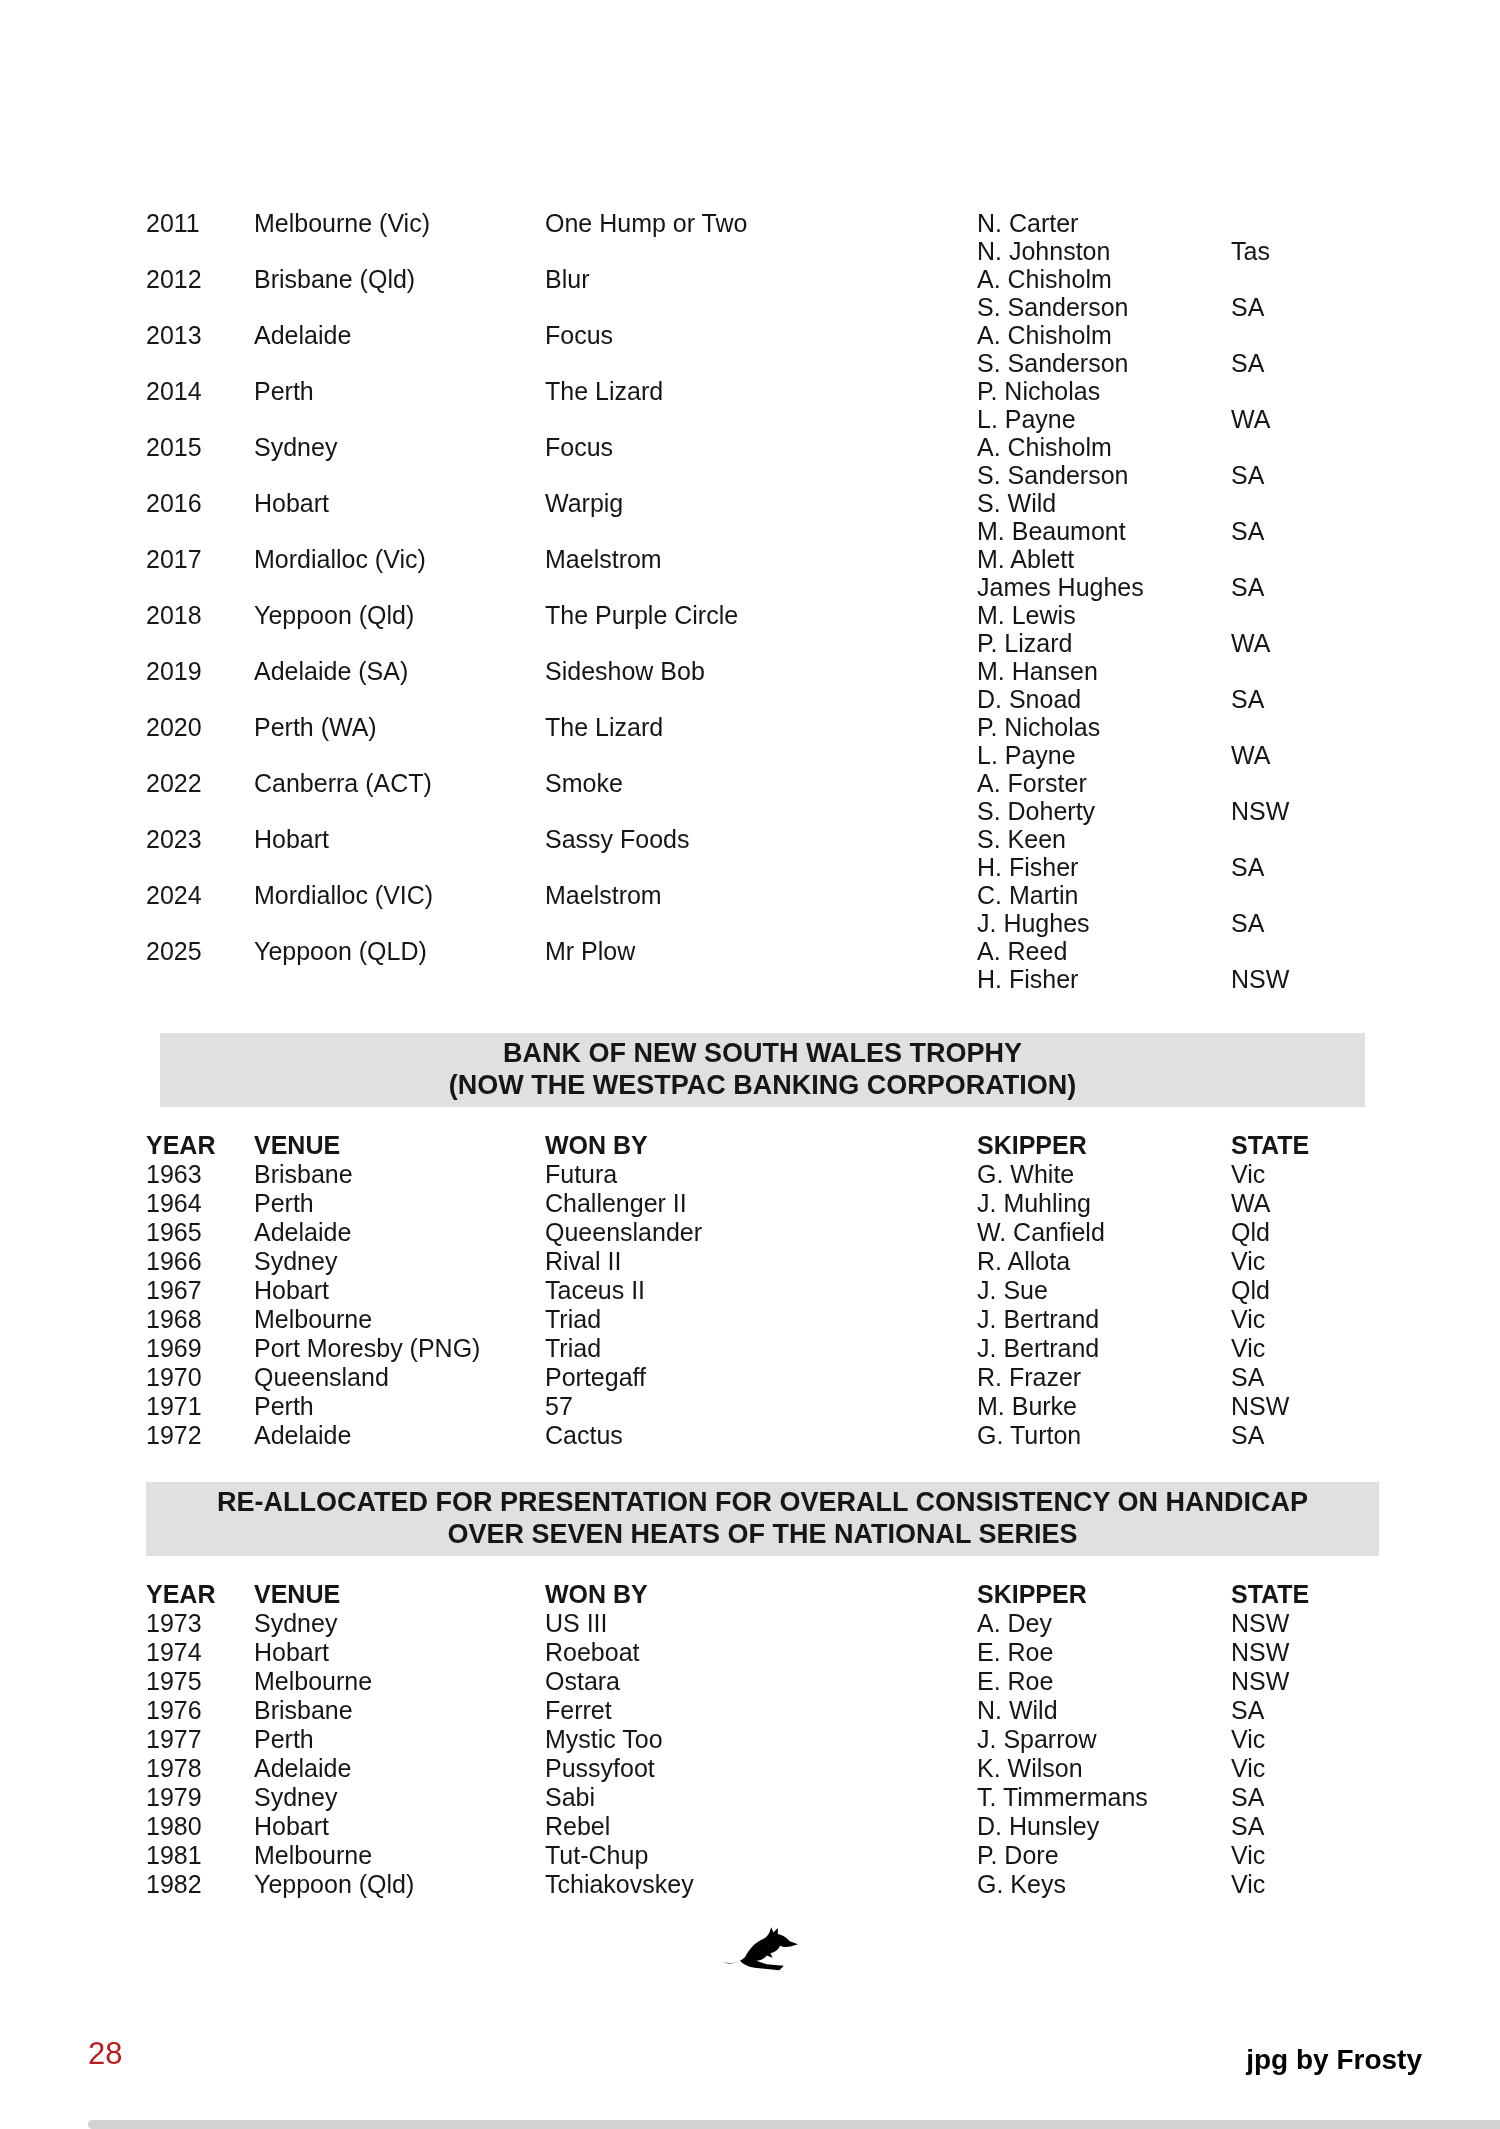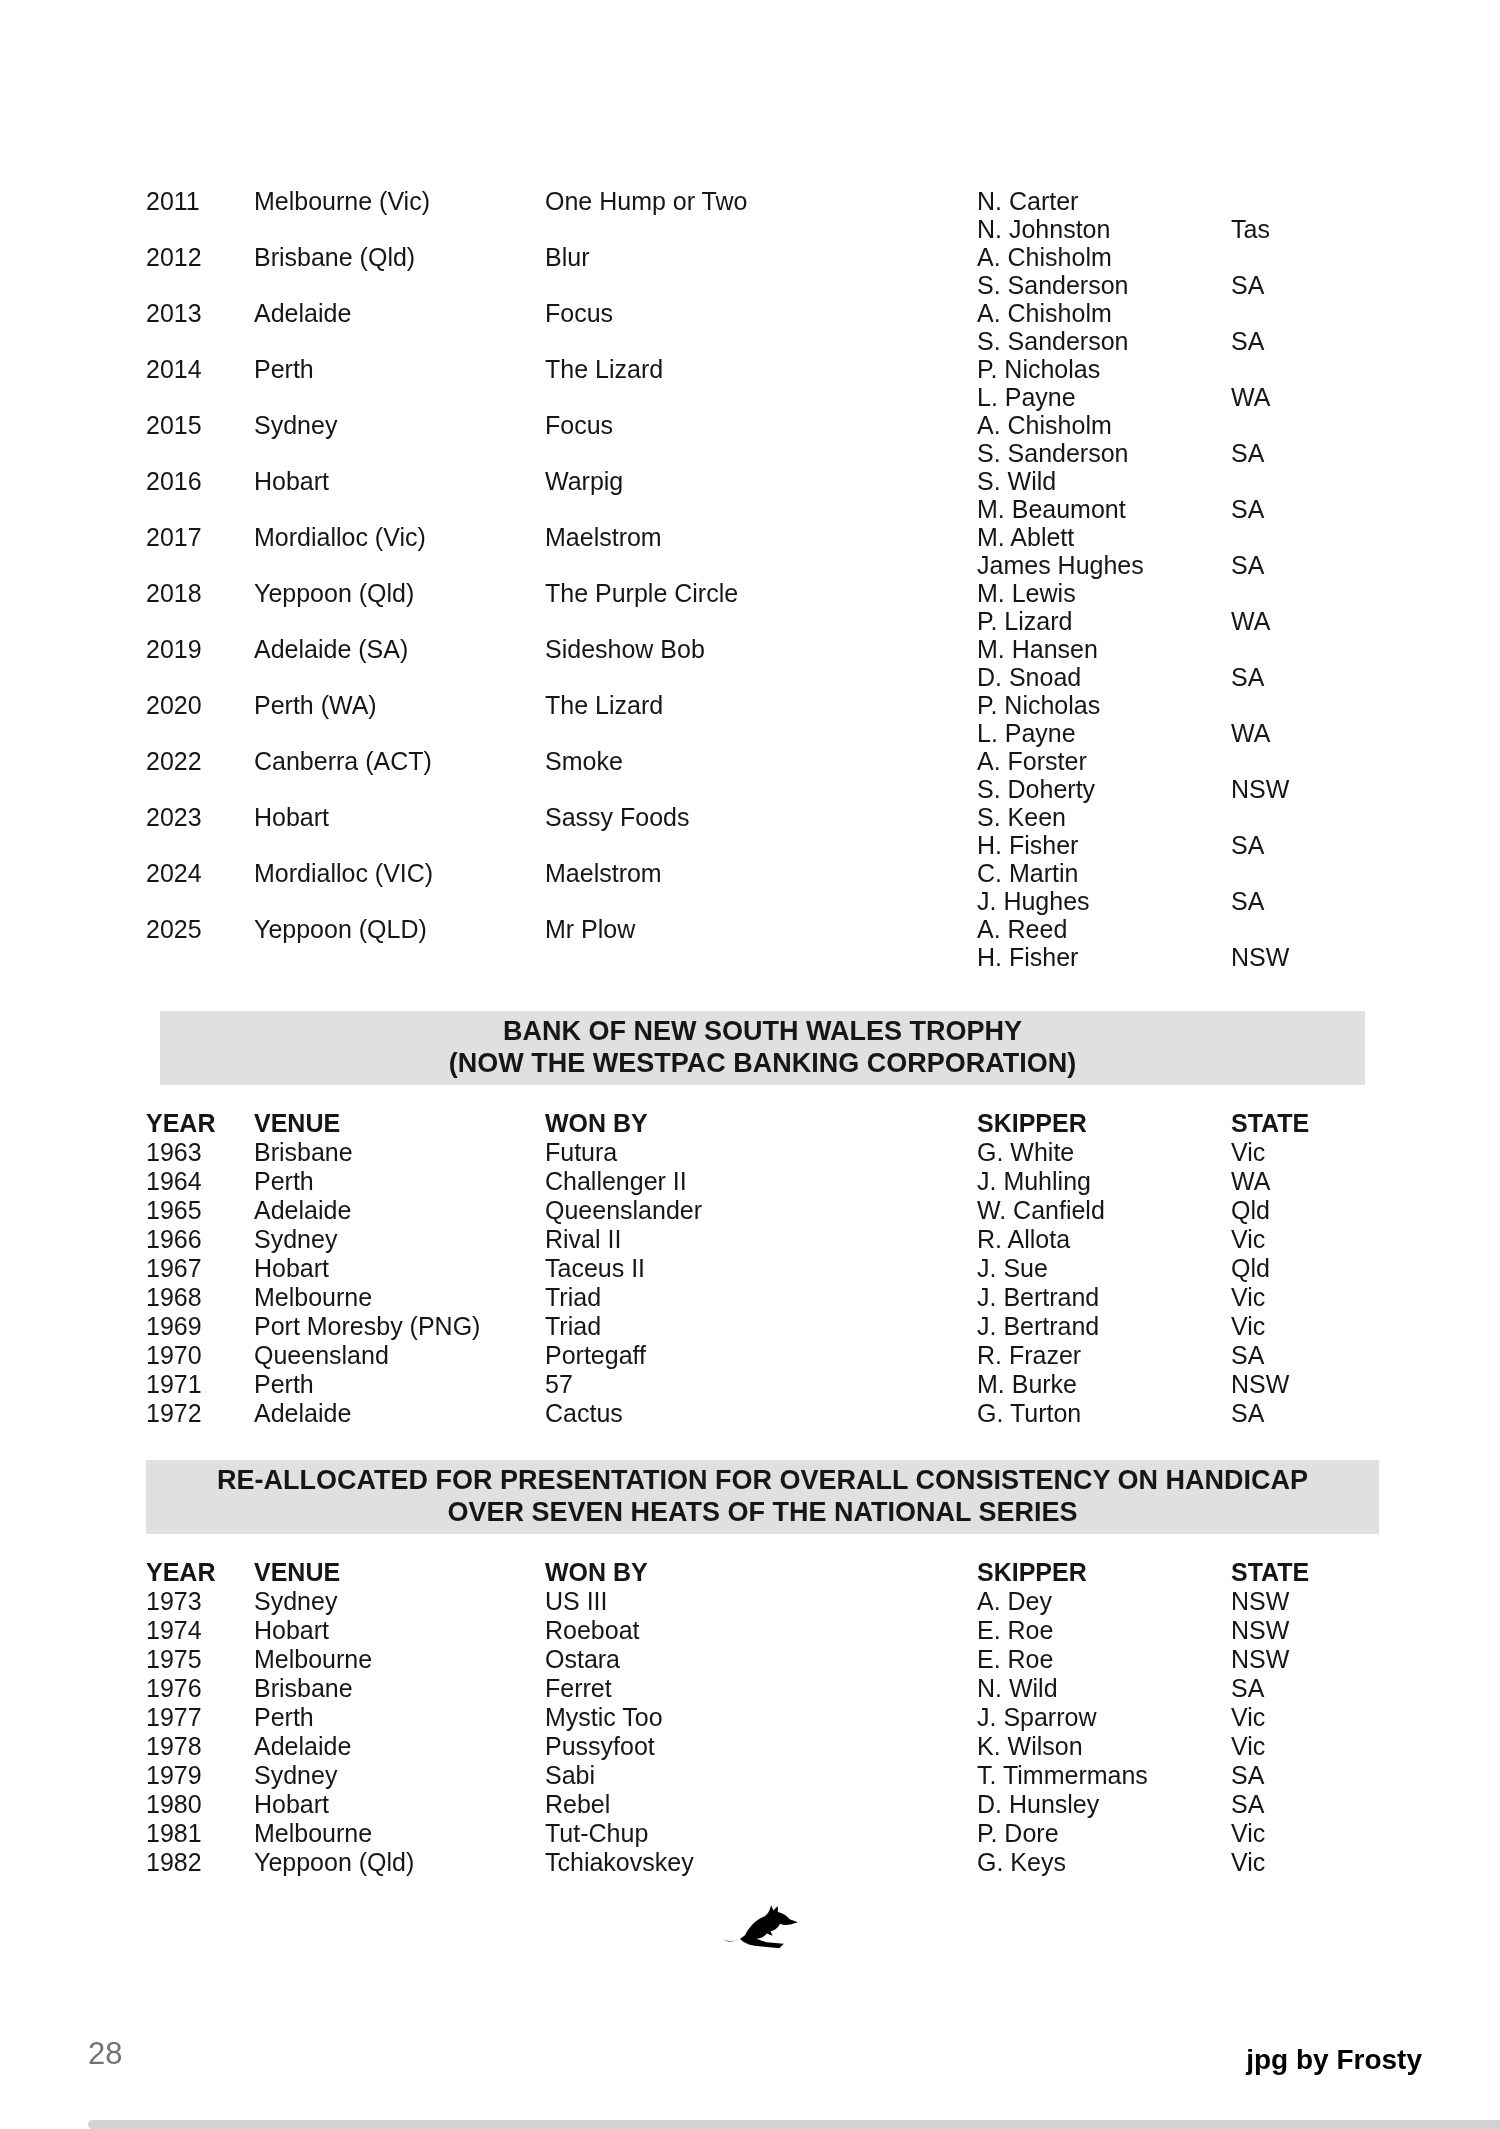--- a/index.html
+++ b/index.html
@@ -7,21 +7,21 @@
   .page {
     position:relative;
     width:1500px; height:2129px;
     background:#ffffff;
     font-family:"Liberation Sans", sans-serif;
     color:#161616;
     overflow:hidden;
   }
   .content {
     position:absolute;
-    left:146px; top:187px;
+    left:146px; top:209px;
     width:1233px;
   }
   .trow {
     display:grid;
     grid-template-columns:108px 291px 432px 254px 1fr;
     font-size:25px;
     line-height:29px;
   }
   .trow.double { line-height:28px; }
   .trow .c { white-space:nowrap; }
@@ -32,21 +32,21 @@
     font-weight:bold;
     font-size:27px;
     line-height:32px;
     padding:4px 0 6px;
   }
   .banner.b1 { margin:40px 14px 24px; }
   .banner.b2 { margin:32px 0 24px; }
   .kangaroo-wrap { text-align:center; margin-top:26px; }
   .page-number {
     position:absolute; left:88px; top:2036px;
-    font-size:31px; color:#737373;
+    font-size:31px; color:#b91c1c;
   }
   .credit {
     position:absolute; right:78px; top:2044px;
     font-size:28px; font-weight:bold; 
     color:#000000;
   }
   .scrollbar {
     position:absolute; left:88px; right:0; bottom:0;
     height:9px; background:#d2d2d2;
     border-radius:5px 0 0 5px;

